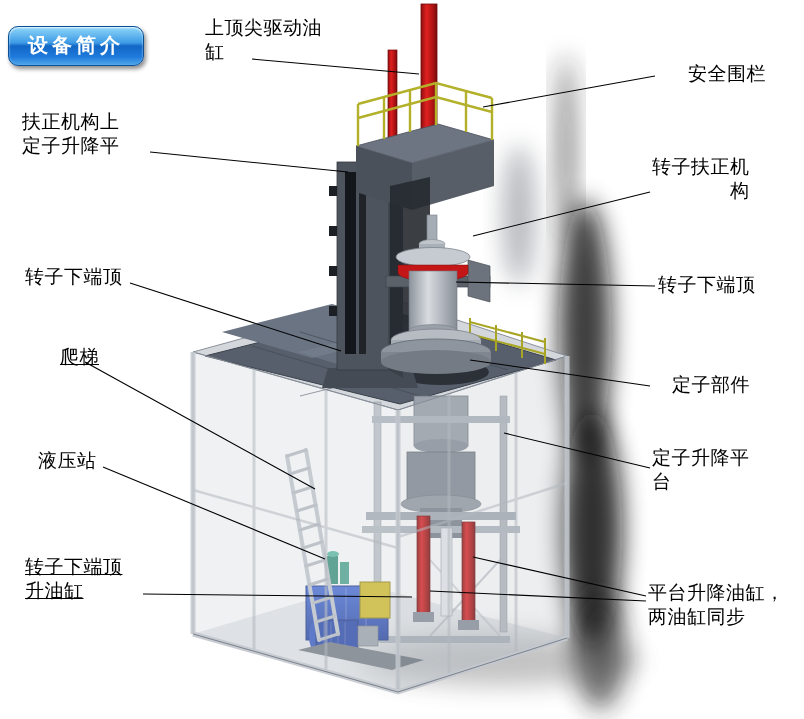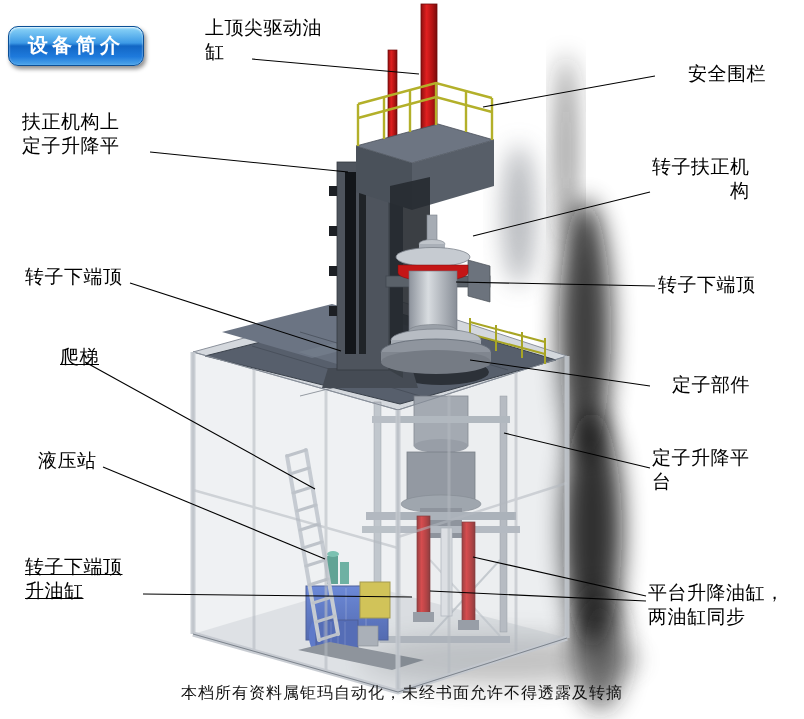--- a/index.html
+++ b/index.html
@@ -261,14 +261,13 @@
   <div class="label" style="left:60px;  top:345px;text-decoration:underline;">爬梯</div>
   <div class="label" style="left:652px; top:373px;margin-left:20px;">定子部件</div>
   <div class="label" style="left:38px;  top:449px;">液压站</div>
   <div class="label" style="left:652px; top:446px;">定子升降平
 台</div>
   <div class="label" style="left:25px;  top:555px;text-decoration:underline;">转子下端顶
 升油缸</div>
   <div class="label" style="left:648px; top:581px;">平台升降油缸，
 两油缸同步</div>
 
-  <div class="footer">本档所有资料属钜玛自动化，未经书面允许不得透露及转摘</div>
 </div>
 
 </body></html>

